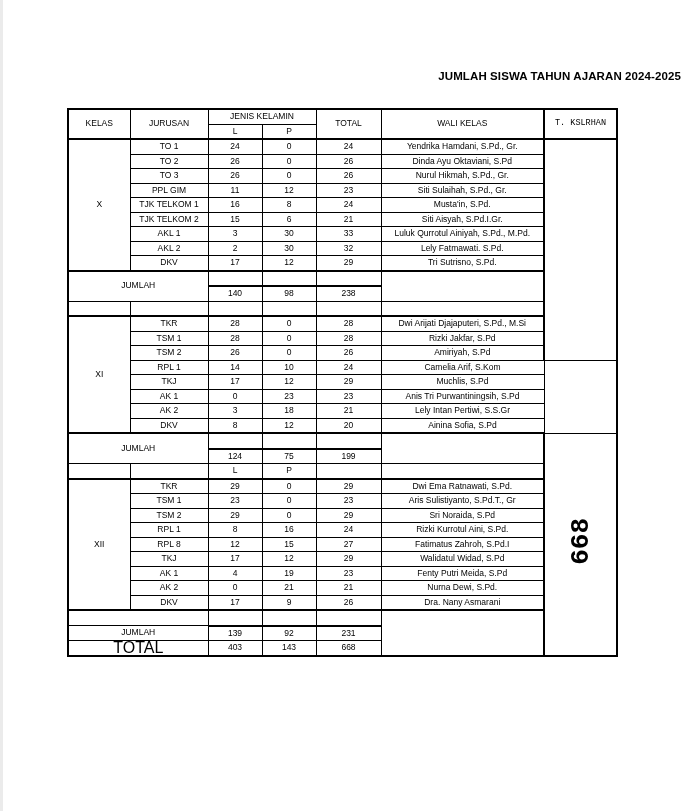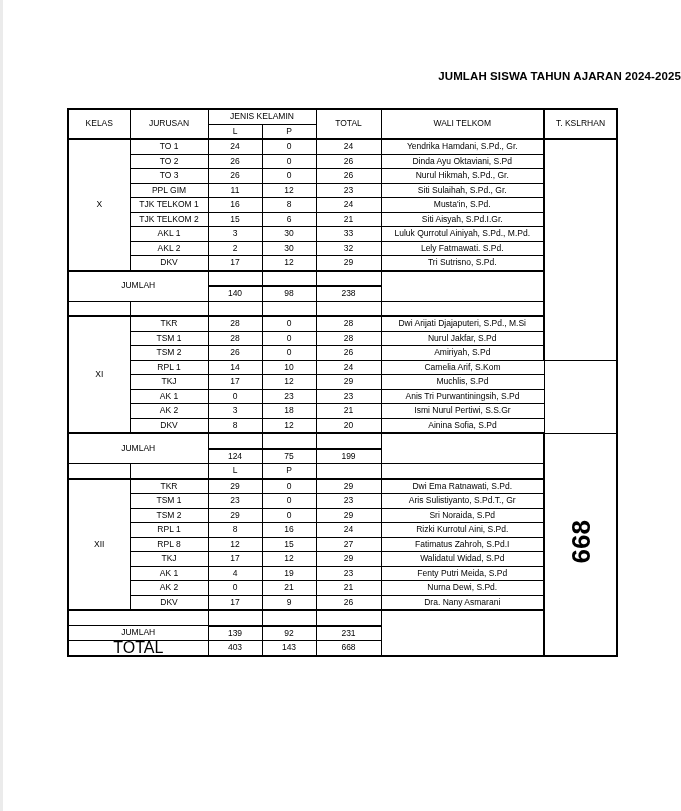--- a/index.html
+++ b/index.html
@@ -79,21 +79,21 @@
   .sum-num { border-top: 2px solid #000 !important; margin-top: 36px; }
   .total-row td {
     font-size: 16px;
     font-weight: bold;
     height: 25px;
     line-height: 25px;
   }
   .total-row td.total-label { font-size: 16px; }
   .thick-top { border-top: 2.5px solid #000 !important; }
   .thick-bottom { border-bottom: 2.5px solid #000 !important; }
-  .ksl-cell { border-left: 2px solid #000 !important; }
+  .ksl-cell { border-left: 2px solid #000 !important; font-family: Liberation Mono, monospace; }
   .rot-668 {
     font-size: 26px;
     font-weight: bold;
     writing-mode: vertical-rl;
     transform: rotate(180deg);
     display: inline-block;
     line-height: 1;
   }
 </style>
 </head>
@@ -114,21 +114,21 @@
         <col class="c-wali">
         <col class="c-ksl">
   </colgroup>
   <tbody>
 
   <tr>
     <td class="hdr" rowspan="2">KELAS</td>
     <td class="hdr" rowspan="2">JURUSAN</td>
     <td class="hdr" colspan="2">JENIS KELAMIN</td>
     <td class="hdr" rowspan="2">TOTAL</td>
-    <td class="hdr" rowspan="2">WALI TELKOM</td>
+    <td class="hdr" rowspan="2">WALI KELAS</td>
     <td class="hdr ksl-cell" rowspan="2">T. KSLRHAN</td>
   </tr>
   <tr>
     <td class="hdr">L</td>
     <td class="hdr">P</td>
   </tr>
 
   <tr>
     <td class="kelas-big thick-top" rowspan="9">X</td>
     <td class="thick-top">TO 1</td>
@@ -223,21 +223,21 @@
     <td class="thick-top">28</td>
     <td class="thick-top">0</td>
     <td class="thick-top">28</td>
     <td class="wali-cell thick-top">Dwi Arijati Djajaputeri, S.Pd., M.Si</td>
   </tr>
   <tr>
     <td>TSM 1</td>
     <td>28</td>
     <td>0</td>
     <td>28</td>
-    <td class="wali-cell">Nurul Jakfar, S.Pd</td>
+    <td class="wali-cell">Rizki Jakfar, S.Pd</td>
   </tr>
   <tr>
     <td>TSM 2</td>
     <td>26</td>
     <td>0</td>
     <td>26</td>
     <td class="wali-cell">Amiriyah, S.Pd</td>
   </tr>
   <tr>
     <td>RPL 1</td>
@@ -258,21 +258,21 @@
     <td>0</td>
     <td>23</td>
     <td>23</td>
     <td class="wali-cell">Anis Tri Purwantiningsih, S.Pd</td>
   </tr>
   <tr>
     <td>AK 2</td>
     <td>3</td>
     <td>18</td>
     <td>21</td>
-    <td class="wali-cell">Ismi Nurul Pertiwi, S.S.Gr</td>
+    <td class="wali-cell">Lely Intan Pertiwi, S.S.Gr</td>
   </tr>
   <tr>
     <td>DKV</td>
     <td>8</td>
     <td>12</td>
     <td>20</td>
     <td class="wali-cell">Ainina Sofia, S.Pd</td>
   </tr>
 
   <tr class="thin-row">

